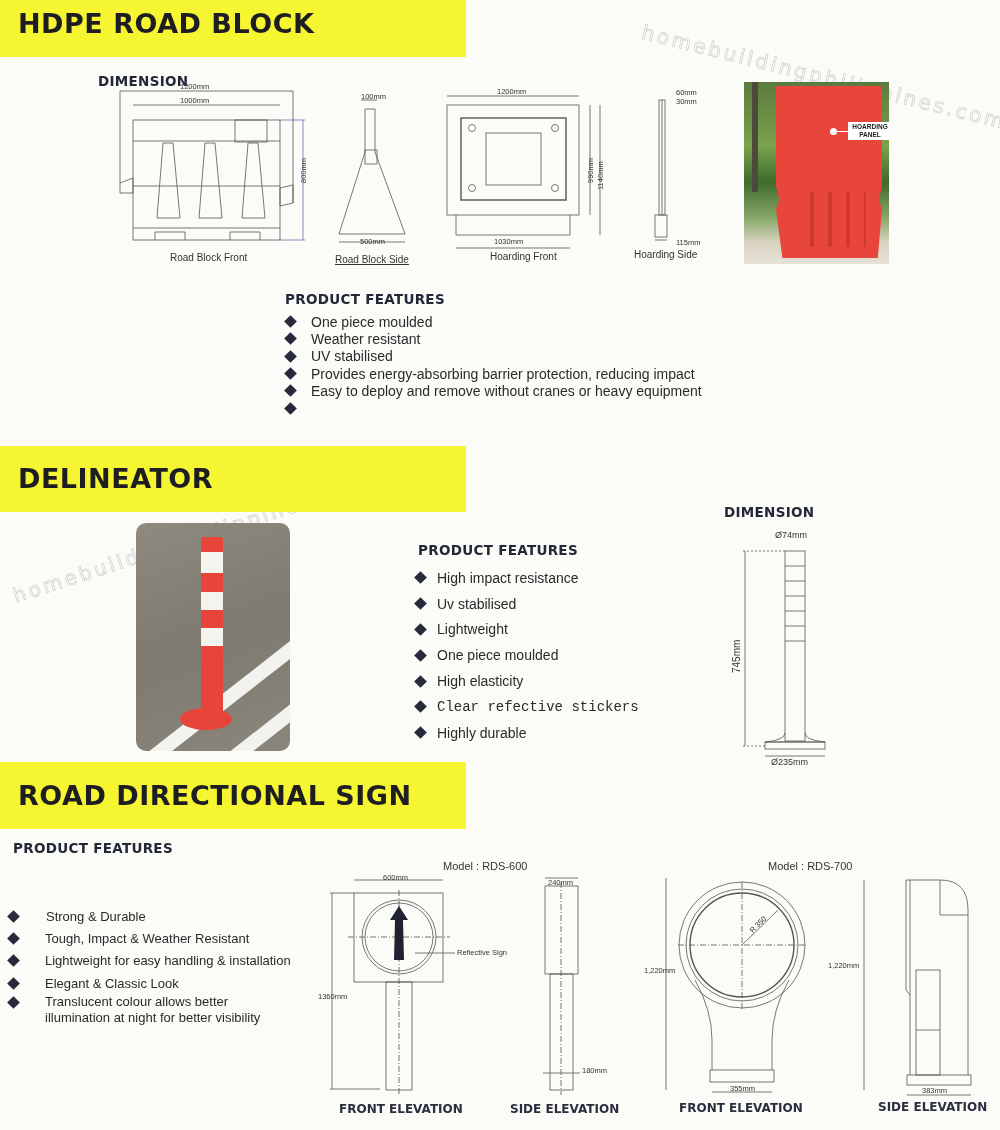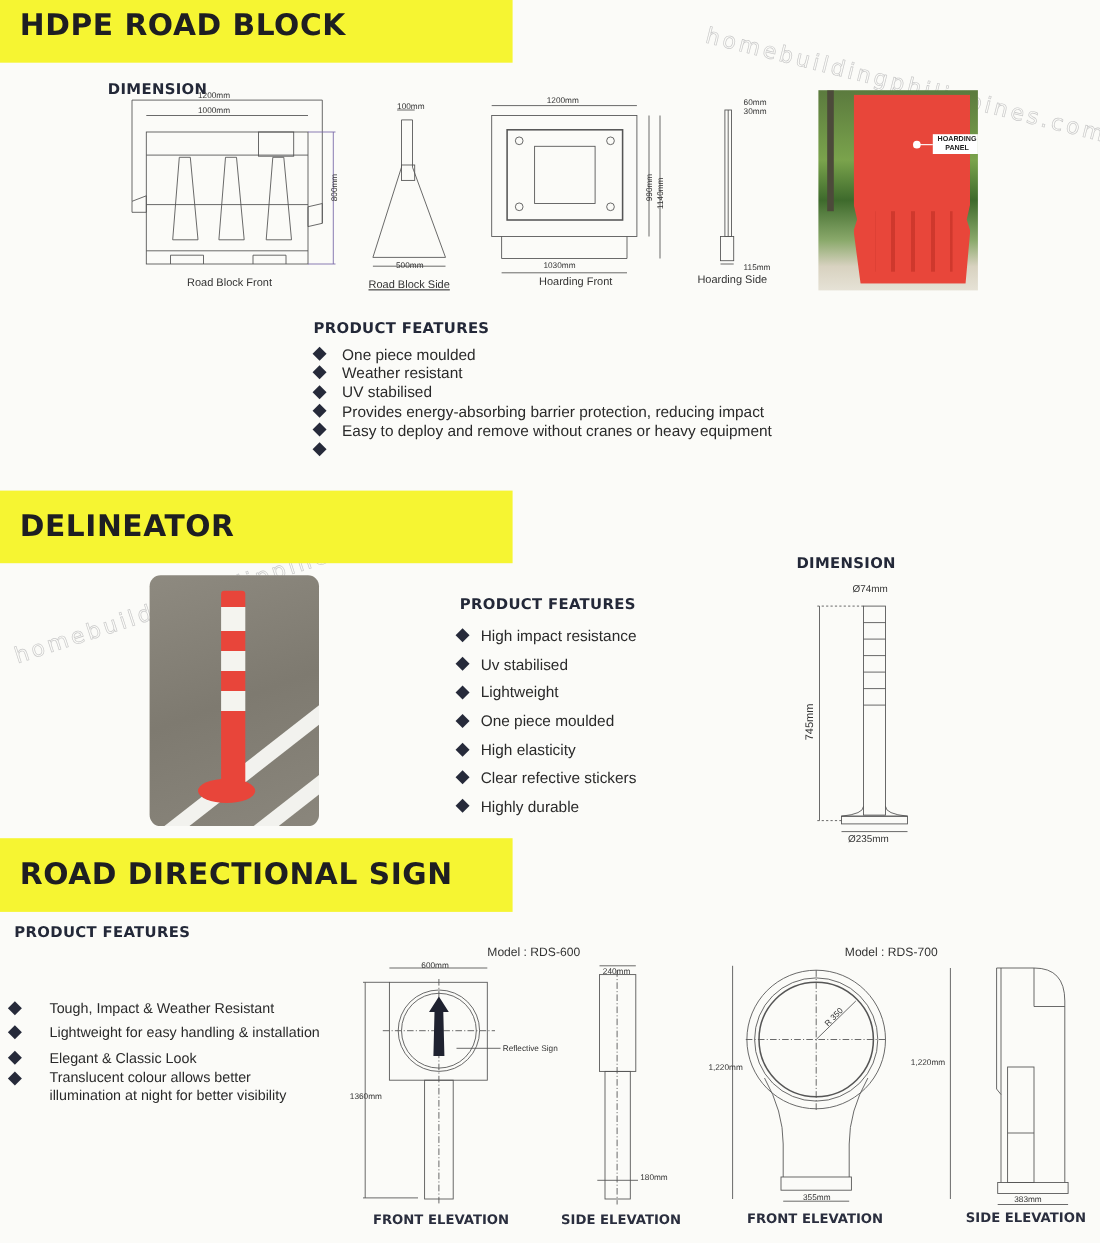--- a/index.html
+++ b/index.html
@@ -179,21 +179,21 @@
       <span style="margin-left:12px;">Lightweight</span>
     </li>
   <li style="height:25.8px; font-size:14px;">
       <span class="diamond"></span>
       <span style="margin-left:12px;">One piece moulded</span>
     </li>
   <li style="height:25.8px; font-size:14px;">
       <span class="diamond"></span>
       <span style="margin-left:12px;">High elasticity</span>
     </li>
-  <li style="height:25.8px; font-size:14px;">
+  <li style="height:25.8px; font-size:14px;font-family:Liberation Mono, monospace;">
       <span class="diamond"></span>
       <span style="margin-left:12px;">Clear refective stickers</span>
     </li>
   <li style="height:25.8px; font-size:14px;">
       <span class="diamond"></span>
       <span style="margin-left:12px;">Highly durable</span>
     </li>
 </ul>
 
 <div class="abs heading" style="left:724px; top:504px;">DIMENSION</div>
@@ -221,20 +221,24 @@
 </div>
 
 <div class="banner" style="top:762px; height:67px;">
   <h1 style="top:18px;">ROAD DIRECTIONAL SIGN</h1>
 </div>
 
 <div class="abs heading" style="left:13px; top:840px;">PRODUCT FEATURES</div>
 <ul class="abs feat-list" style="left:9px; top:905px; width:310px;">
   <li style="height:22px; font-size:13px;">
       <span class="diamond"></span>
+      <span style="margin-left:28px;">Strong &amp; Durable</span>
+    </li>
+  <li style="height:22px; font-size:13px;">
+      <span class="diamond"></span>
       <span style="margin-left:27px;">Tough, Impact &amp; Weather Resistant</span>
     </li>
   <li style="height:23px; font-size:13px;">
       <span class="diamond"></span>
       <span style="margin-left:27px;">Lightweight for easy handling &amp; installation</span>
     </li>
   <li style="height:22px; font-size:13px;">
       <span class="diamond"></span>
       <span style="margin-left:27px;">Elegant &amp; Classic Look</span>
     </li>

